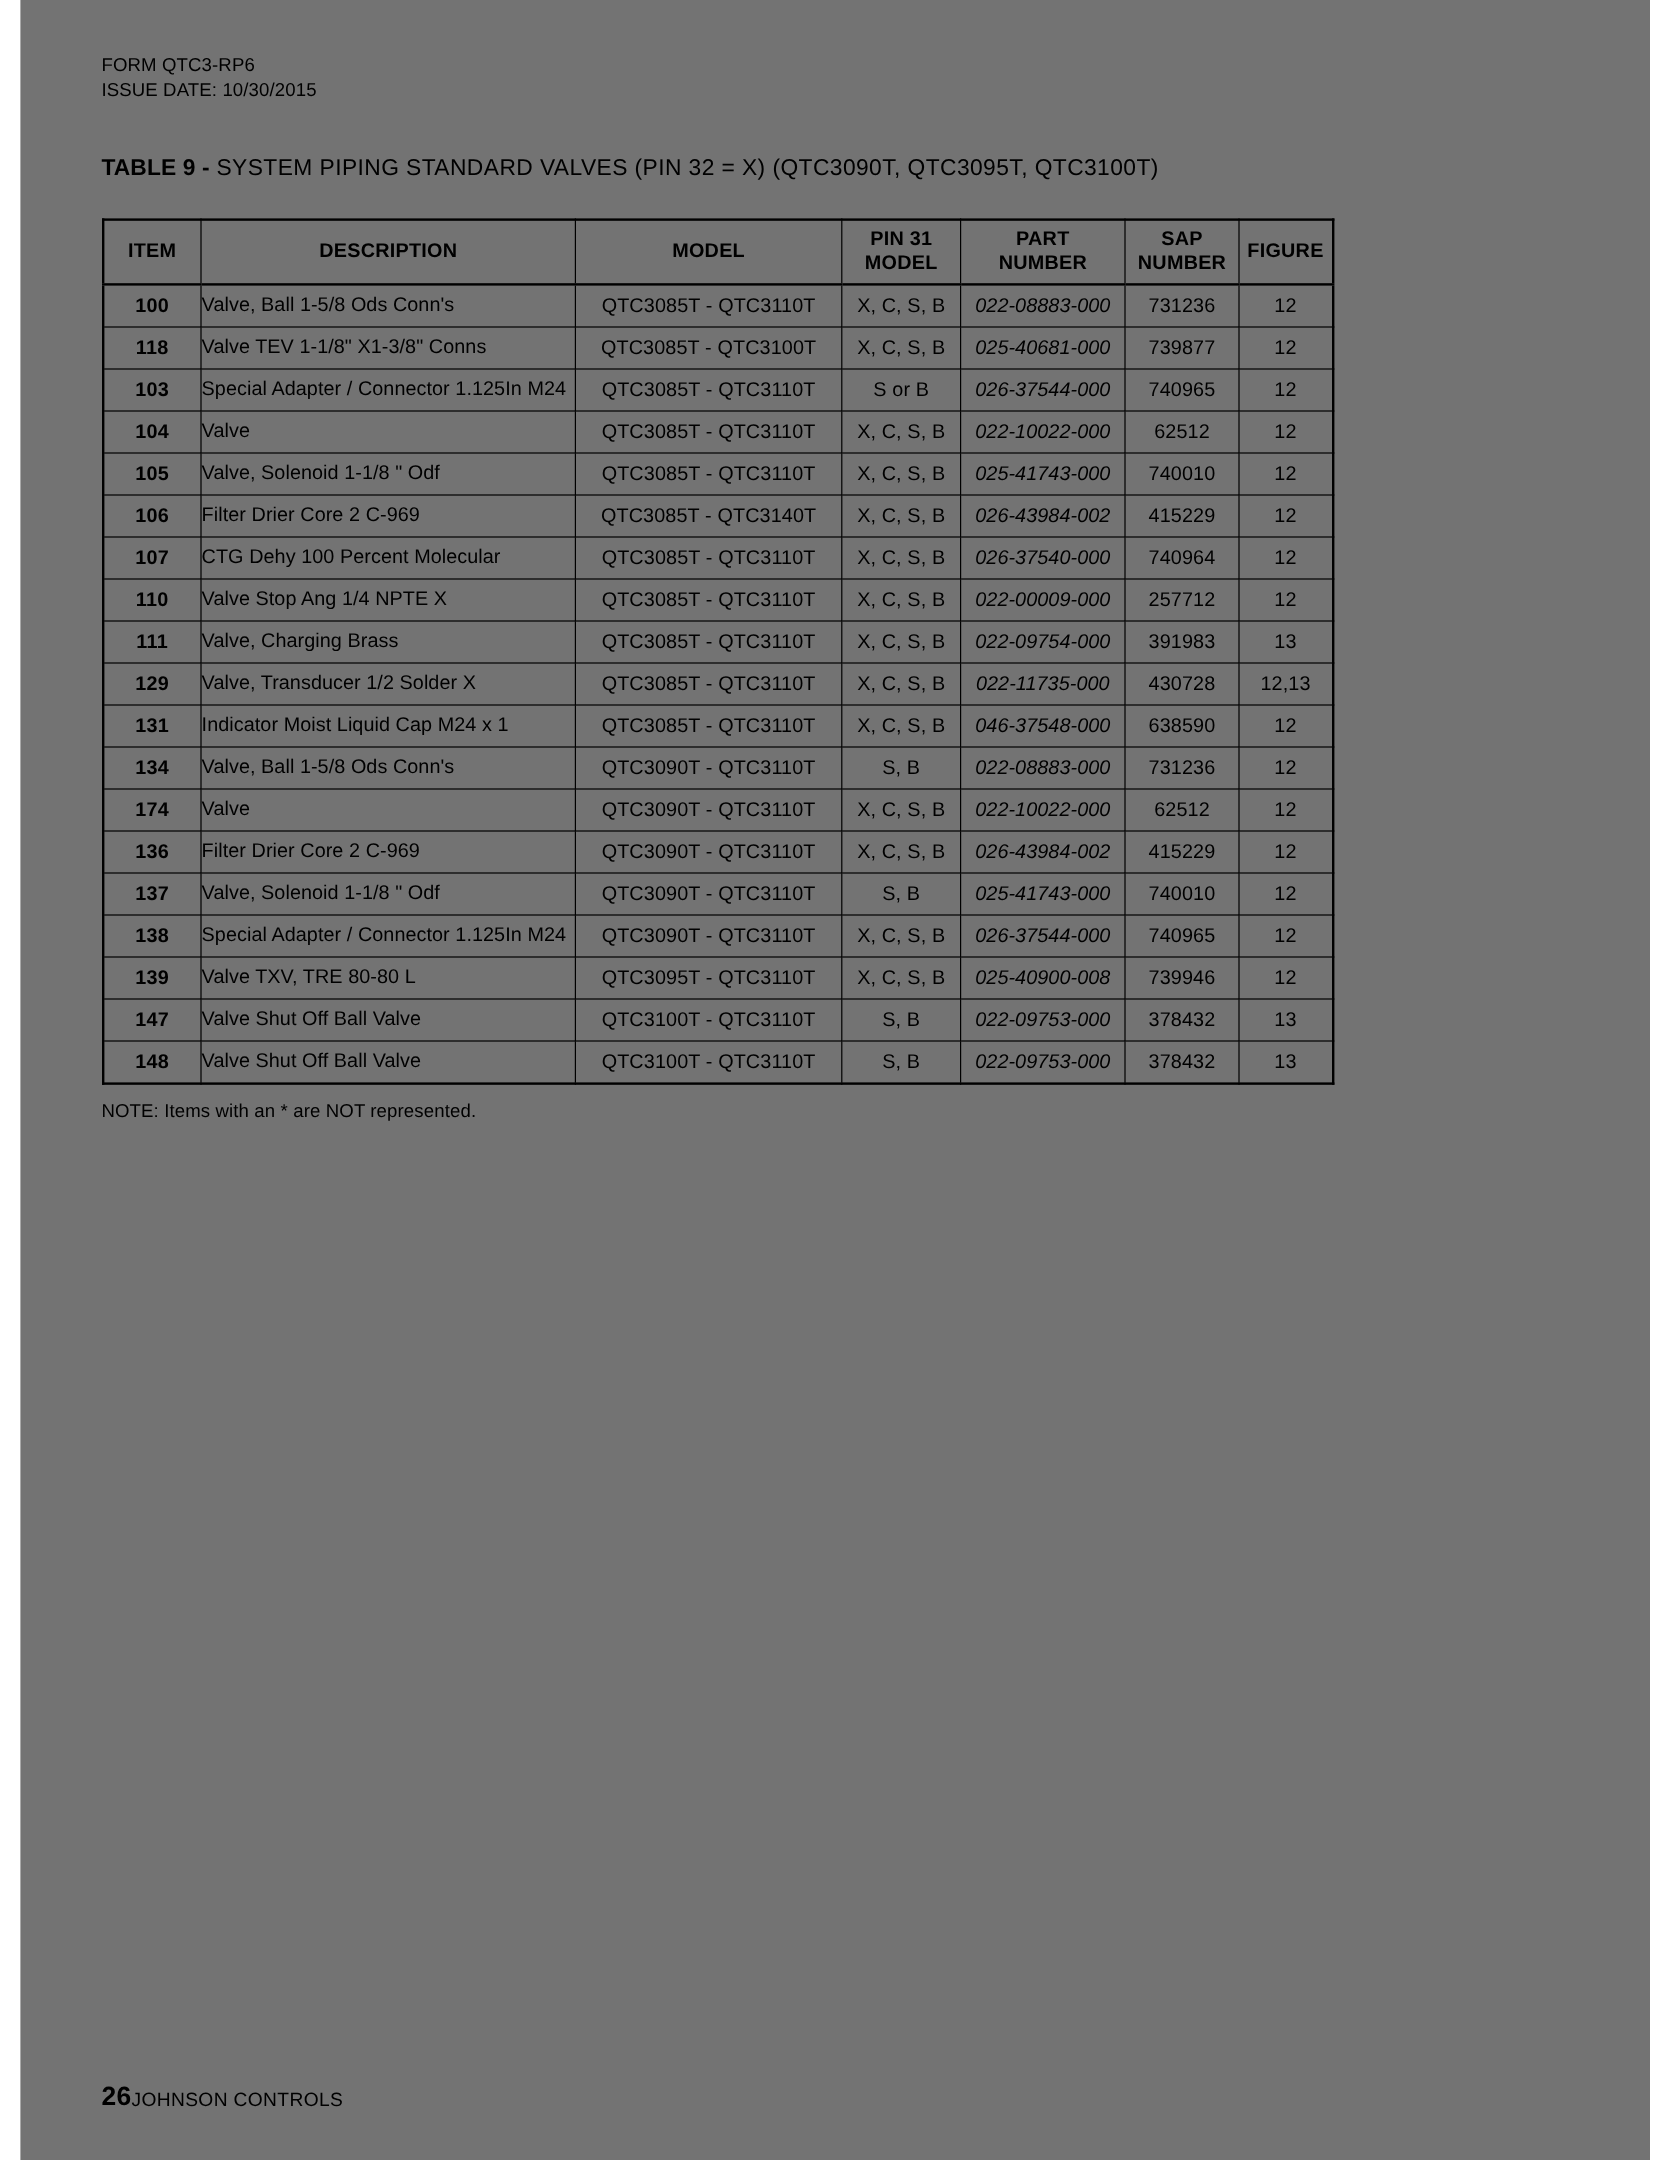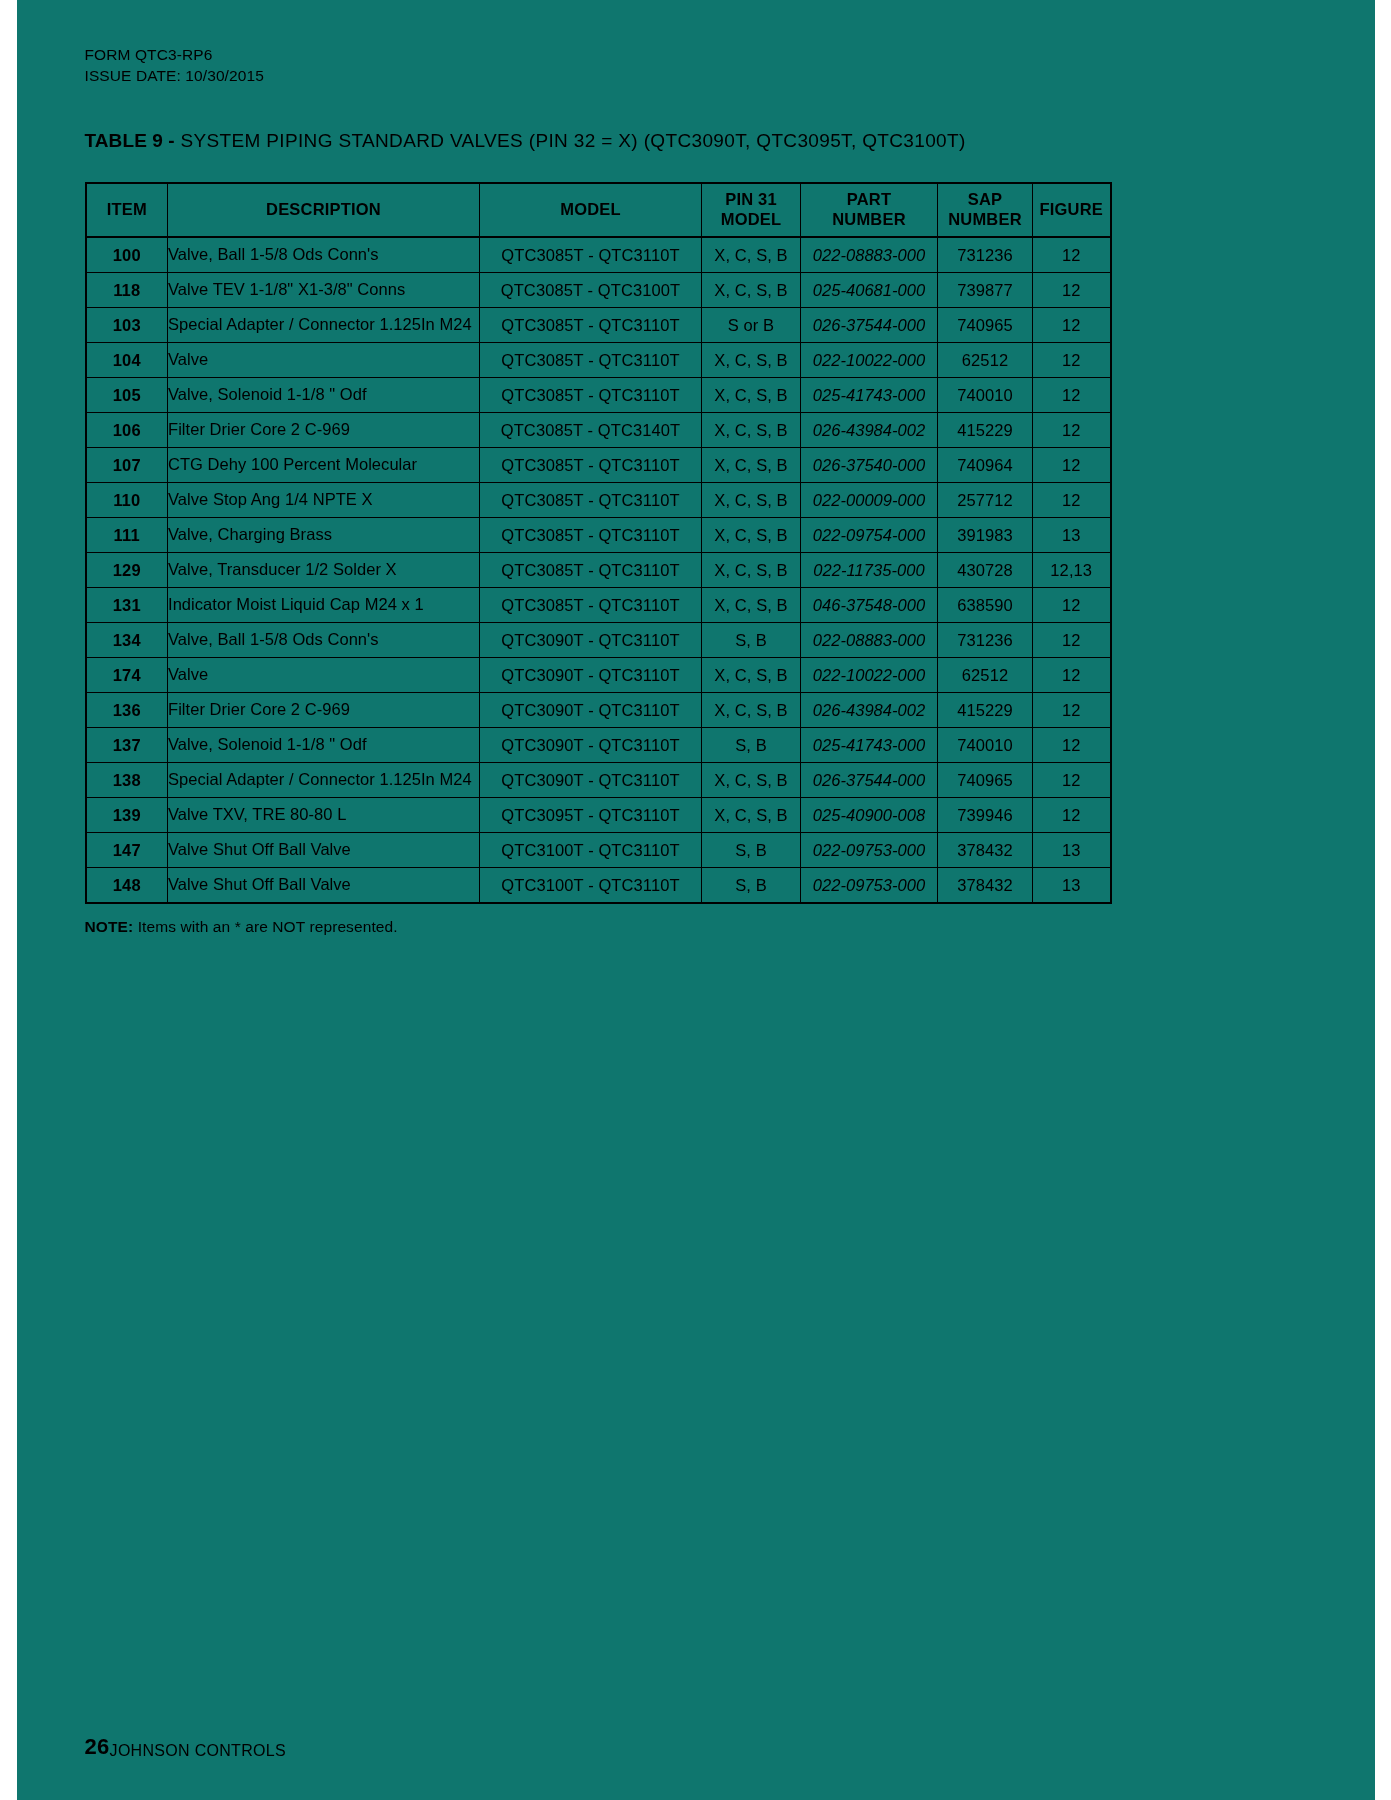--- a/index.html
+++ b/index.html
@@ -11,21 +11,21 @@
   body {
     font-family: "Liberation Sans", sans-serif;
     color: #000000;
     -webkit-font-smoothing: antialiased;
   }
   .page {
     position: relative;
     width: 1358px;
     height: 1800px;
     margin: 0 auto;
-    background: #0f766e;
+    background: #737373;
     box-sizing: border-box;
     padding: 44px 62px 0 68px;
     display: flex;
     flex-direction: column;
   }
 
   
   .doc-header {
     font-size: 15.5px;
     line-height: 1.36;
@@ -99,21 +99,21 @@
   }
   td.part { letter-spacing: 0.05px; font-style: italic; }
   tr.tall td { height: 58px; }
 
   
   .table-note {
     margin-top: 14px;
     font-size: 15.5px;
     letter-spacing: 0.1px;
   }
-  .table-note .note-label { font-weight: bold; }
+  .table-note .note-label { font-weight: normal; }
 
   
   .page-footer {
     margin-top: auto;
     display: flex;
     align-items: flex-end;
     justify-content: flex-start;
     padding-bottom: 40px;
   }
   .footer-page-number {

